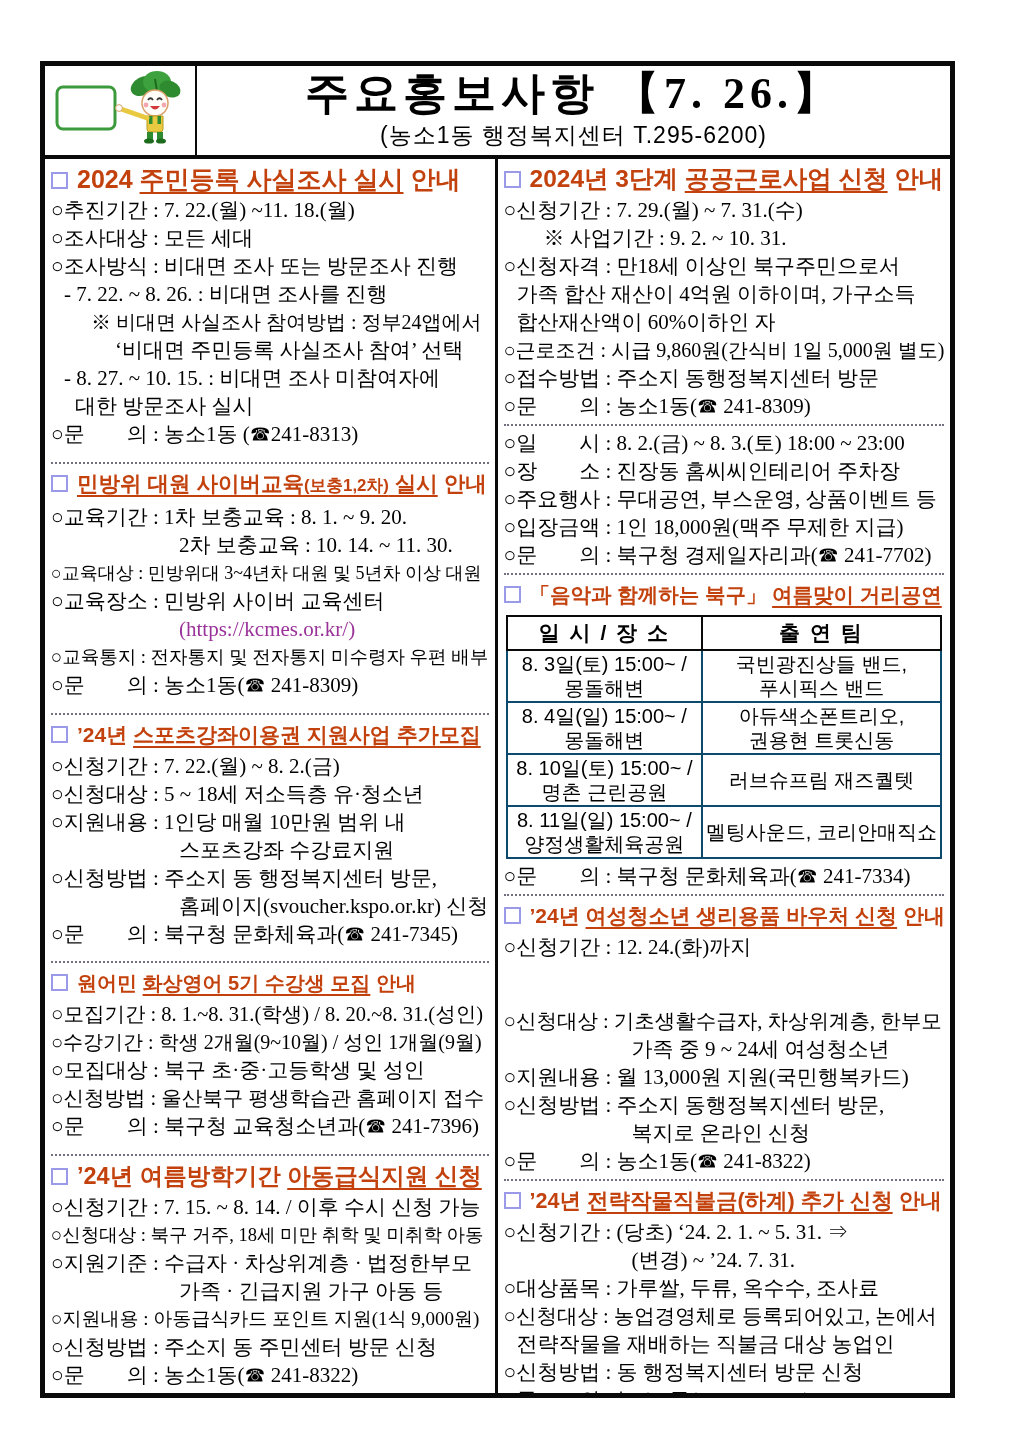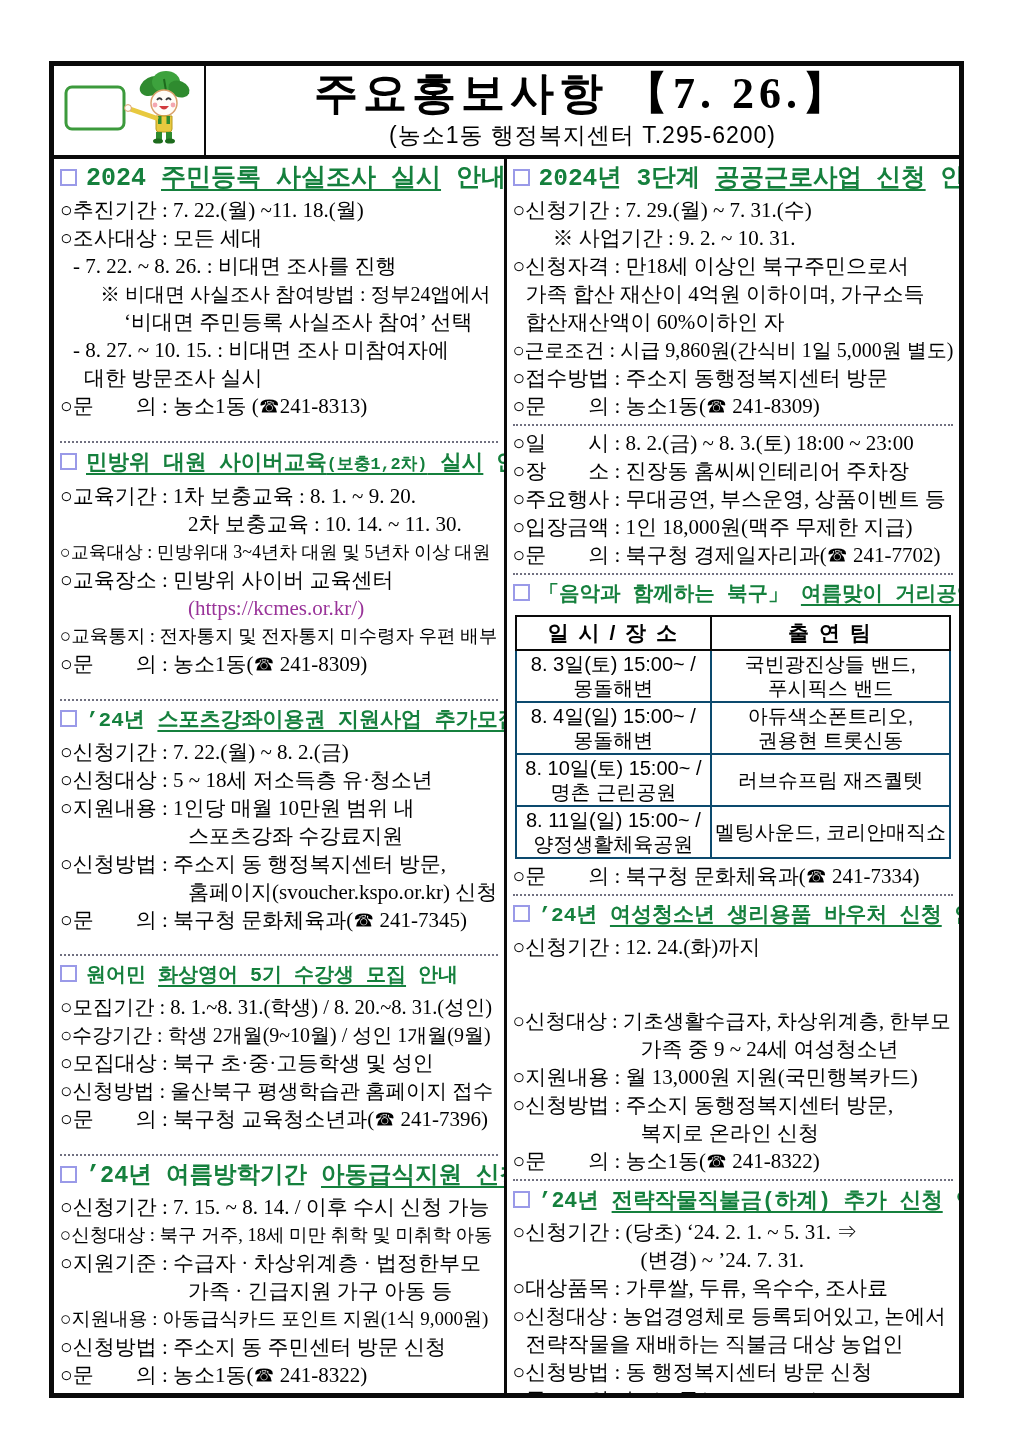--- a/index.html
+++ b/index.html
@@ -1,33 +1,33 @@
 <!DOCTYPE html>
 <html lang="ko"><head>
 <meta charset="utf-8">
 <style>
   html,body{margin:0;padding:0;background:#fff;}
   .page{position:relative;width:1025px;height:1449px;background:#fff;overflow:hidden;
         font-family:"Liberation Serif",serif;color:#000;}
-  .frame{position:absolute;left:49px;top:61px;width:915px;height:1337px;
+  .frame{position:absolute;left:40px;top:61px;width:915px;height:1337px;
          border:5px solid #0a0a0a;box-sizing:border-box;display:flex;flex-direction:column;background:#fff;}
   
   .hdr{display:flex;border-bottom:4px solid #0a0a0a;height:89px;flex:0 0 auto;}
   .logo-cell{width:150px;flex:0 0 auto;border-right:2px solid #0a0a0a;display:flex;align-items:center;justify-content:center;}
   .title-cell{flex:1;text-align:center;overflow:hidden;}
   .main-title{font-family:"Liberation Serif",serif;font-weight:700;font-size:44px;line-height:56px;letter-spacing:5px;white-space:nowrap;}
   .subtitle{font-family:"Liberation Sans",sans-serif;font-size:23px;line-height:26px;letter-spacing:1px;white-space:nowrap;}
   
   .cols{flex:1;display:flex;min-height:0;}
   .col{width:50%;box-sizing:border-box;padding:0 6px;overflow:hidden;display:flex;flex-direction:column;justify-content:space-between;}
   .col.left{border-right:3px solid #0a0a0a;}
   .section{padding:3px 0 4px;}
   .section + .section{border-top:2px dotted #707080;}
-  .sec-title{font-family:Liberation Mono, monospace;font-weight:700;font-size:25px;line-height:34px;
-             color:#15803d;white-space:nowrap;}
+  .sec-title{font-family:Liberation Sans, sans-serif;font-weight:700;font-size:25px;line-height:34px;
+             color:#c2410c;white-space:nowrap;}
   .checkbox{display:inline-block;width:17px;height:17px;border:2px solid #9a9ae8;margin-right:9px;
             vertical-align:-1px;box-sizing:border-box;background:#fff;}
   .u{text-decoration:underline;text-decoration-thickness:2px;text-underline-offset:4px;}
   .small{font-size:0.78em;}
   .line{font-size:21px;line-height:28px;white-space:nowrap;}
   .link{color:#993399;}
   .i0{padding-left:0;} .i1{padding-left:13px;} .i2{padding-left:40px;}
   .i3{padding-left:64px;} .i4{padding-left:128px;} .i5{padding-left:24px;}
   
   .ptable{width:99%;border-collapse:collapse;table-layout:fixed;margin:3px auto 3px;}
@@ -73,20 +73,21 @@
         <div class="subtitle">(농소1동  행정복지센터  T.295-6200)</div>
       </div>
     </div>
 
     <div class="cols">
       <div class="col left">
           <div class="section">
             <div class="sec-title fit"><span class="checkbox"></span><span>2024 </span><span class="u ">주민등록 사실조사 실시</span><span> 안내</span></div>
             <div class="line fit i0">○추진기간 : 7. 22.(월) ~11. 18.(월)</div>
             <div class="line fit i0">○조사대상 : 모든 세대</div>
+            <div class="line fit i0">○조사방식 : 비대면 조사 또는 방문조사 진행</div>
             <div class="line fit i1">- 7. 22. ~ 8. 26. : 비대면 조사를 진행</div>
             <div class="line fit i2" style="font-size: 20px;">※ 비대면 사실조사 참여방법 : 정부24앱에서</div>
             <div class="line fit i3">‘비대면 주민등록 사실조사 참여’ 선택</div>
             <div class="line fit i1">- 8. 27. ~ 10. 15. : 비대면 조사 미참여자에</div>
             <div class="line fit i5">대한 방문조사 실시</div>
             <div class="line fit i0">○문　　의 : 농소1동 (☎241-8313)</div>
           </div>
           <div class="section">
             <div class="sec-title fit" style="font-size: 21.5px;"><span class="checkbox"></span><span class="u ">민방위 대원 사이버교육</span><span class="u small">(보충1,2차)</span><span class="u "> 실시</span><span> 안내</span></div>
             <div class="line fit i0">○교육기간 : 1차 보충교육 : 8. 1. ~ 9. 20.</div>

